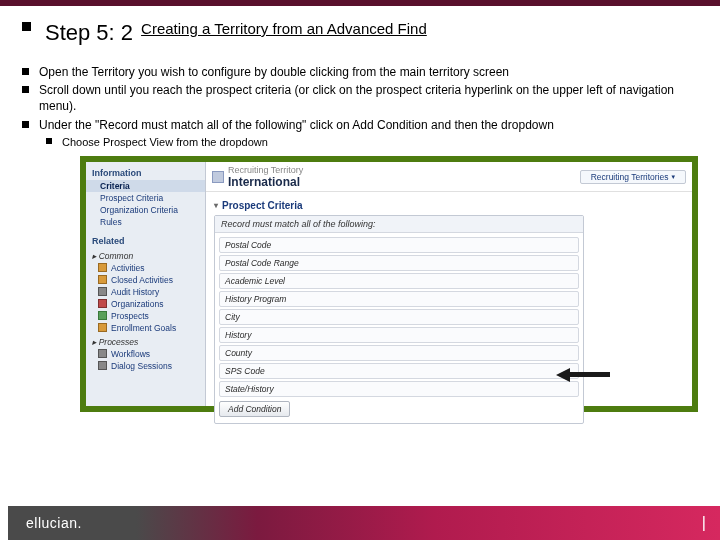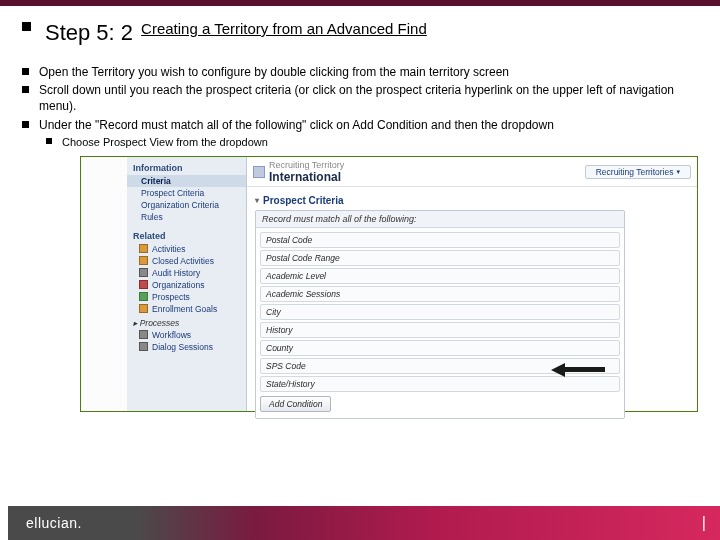--- a/index.html
+++ b/index.html
@@ -49,26 +49,25 @@
   }
   .bullets .bullet { width: 7px; height: 7px; margin-top: 4px; margin-right: 10px;}
   .subrow { margin-left: 24px; font-size: 11px;}
   .subrow .bullet { width: 6px; height: 6px; margin-top: 3px; }
 
   
   .shot {
     margin: 6px 2px 0 58px;
     width: 618px;
     height: 256px;
-    border: 1px solid #4d7c0f;
+    border: 6px solid #4d7c0f;
     background: #fcfcfc;
     display: flex;
     position: relative;
     font-size: 9px;
-    padding-left: 46px;
   }
   .shot .nav {
     width: 120px;
     background: #e8edf3;
     border-right: 1px solid #c3c9d4;
     padding: 4px 0;
   }
   .nav .section-hdr {
     padding: 2px 6px;
     font-size: 9px;
@@ -231,20 +230,21 @@
       <div class="navitem simple">
           <span>Prospect Criteria</span>
         </div>
       <div class="navitem simple">
           <span>Organization Criteria</span>
         </div>
       <div class="navitem simple">
           <span>Rules</span>
         </div>
       <div class="section-hdr" style="margin-top:6px;">Related</div>
+      <div class="group-hdr">▸ <span>Common</span></div>
       <div class="navitem">
           <span class="mini-ico"></span>
           <span>Activities</span>
         </div>
       <div class="navitem">
           <span class="mini-ico"></span>
           <span>Closed Activities</span>
         </div>
       <div class="navitem rl">
           <span class="mini-ico"></span>
@@ -288,21 +288,21 @@
       <div class="crit-area">
         <div class="crit-hdr">
             <span>Prospect Criteria</span>
           </div>
         <div class="crit-box">
           <div class="lbl">Record must match all of the following:</div>
           <div class="fields">
             <div class="field-row"><span>Postal Code</span></div>
             <div class="field-row"><span>Postal Code Range</span></div>
             <div class="field-row"><span>Academic Level</span></div>
-            <div class="field-row"><span>Academic Sessions</span></div>
+            <div class="field-row"><span>History Program</span></div>
             <div class="field-row"><span>City</span></div>
             <div class="field-row"><span>History</span></div>
             <div class="field-row"><span>County</span></div>
             <div class="field-row"><span>SPS Code</span></div>
             <div class="field-row"><span>State/History</span></div>
             <div class="btn-add">Add Condition</div>
           </div>
         </div>
       </div>
     </div>

